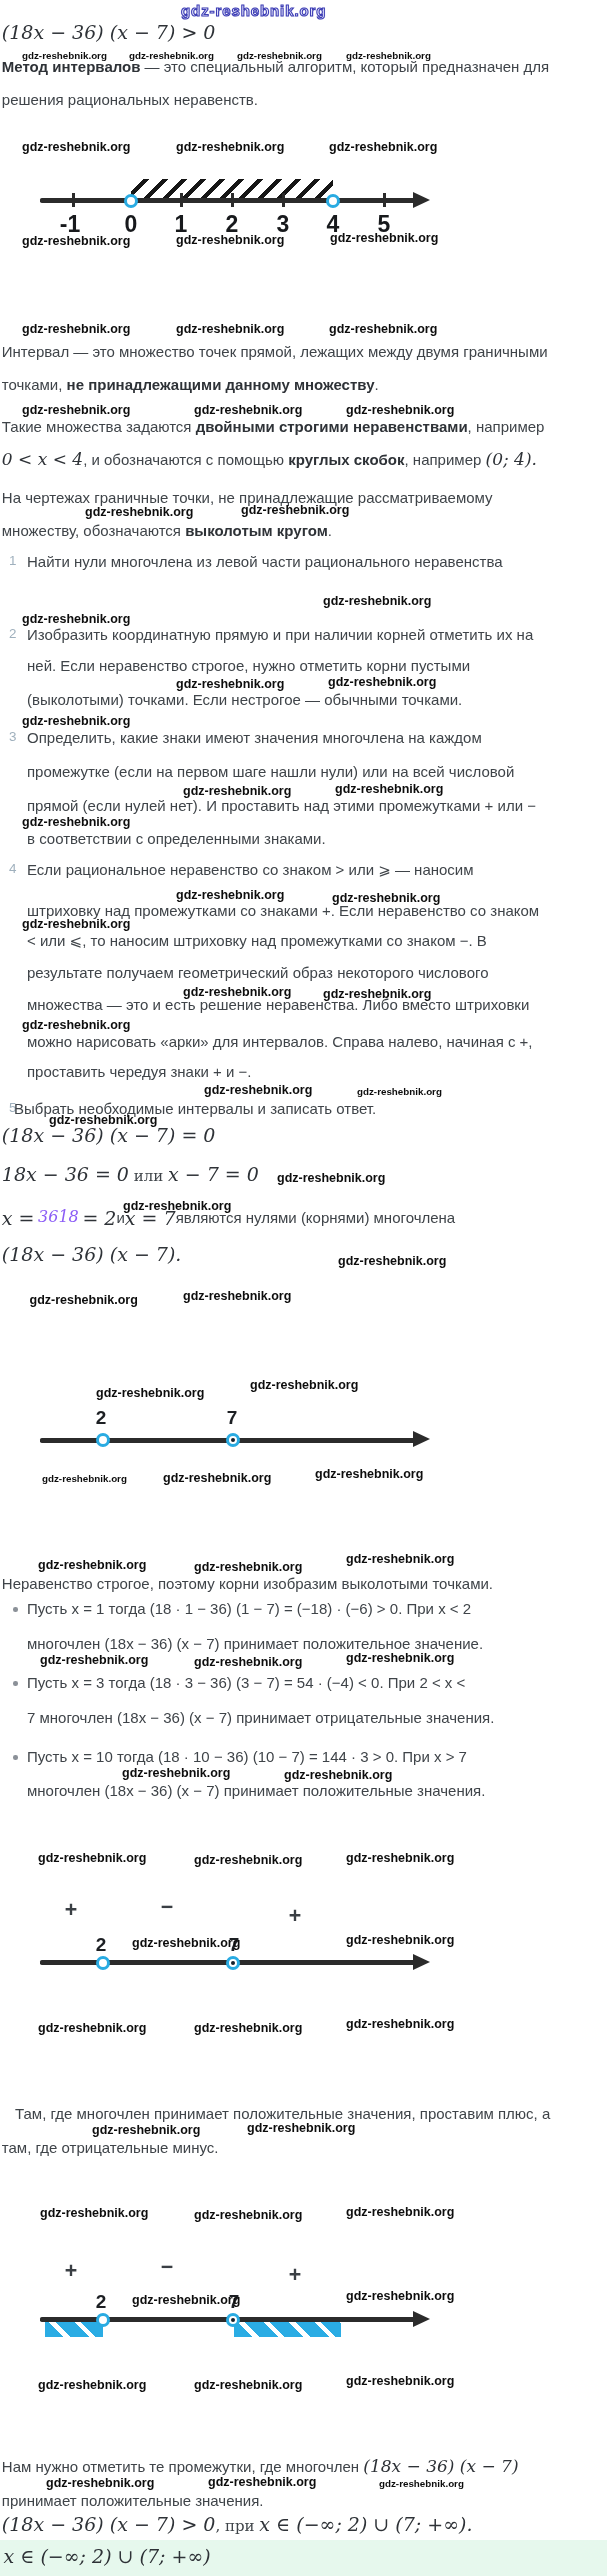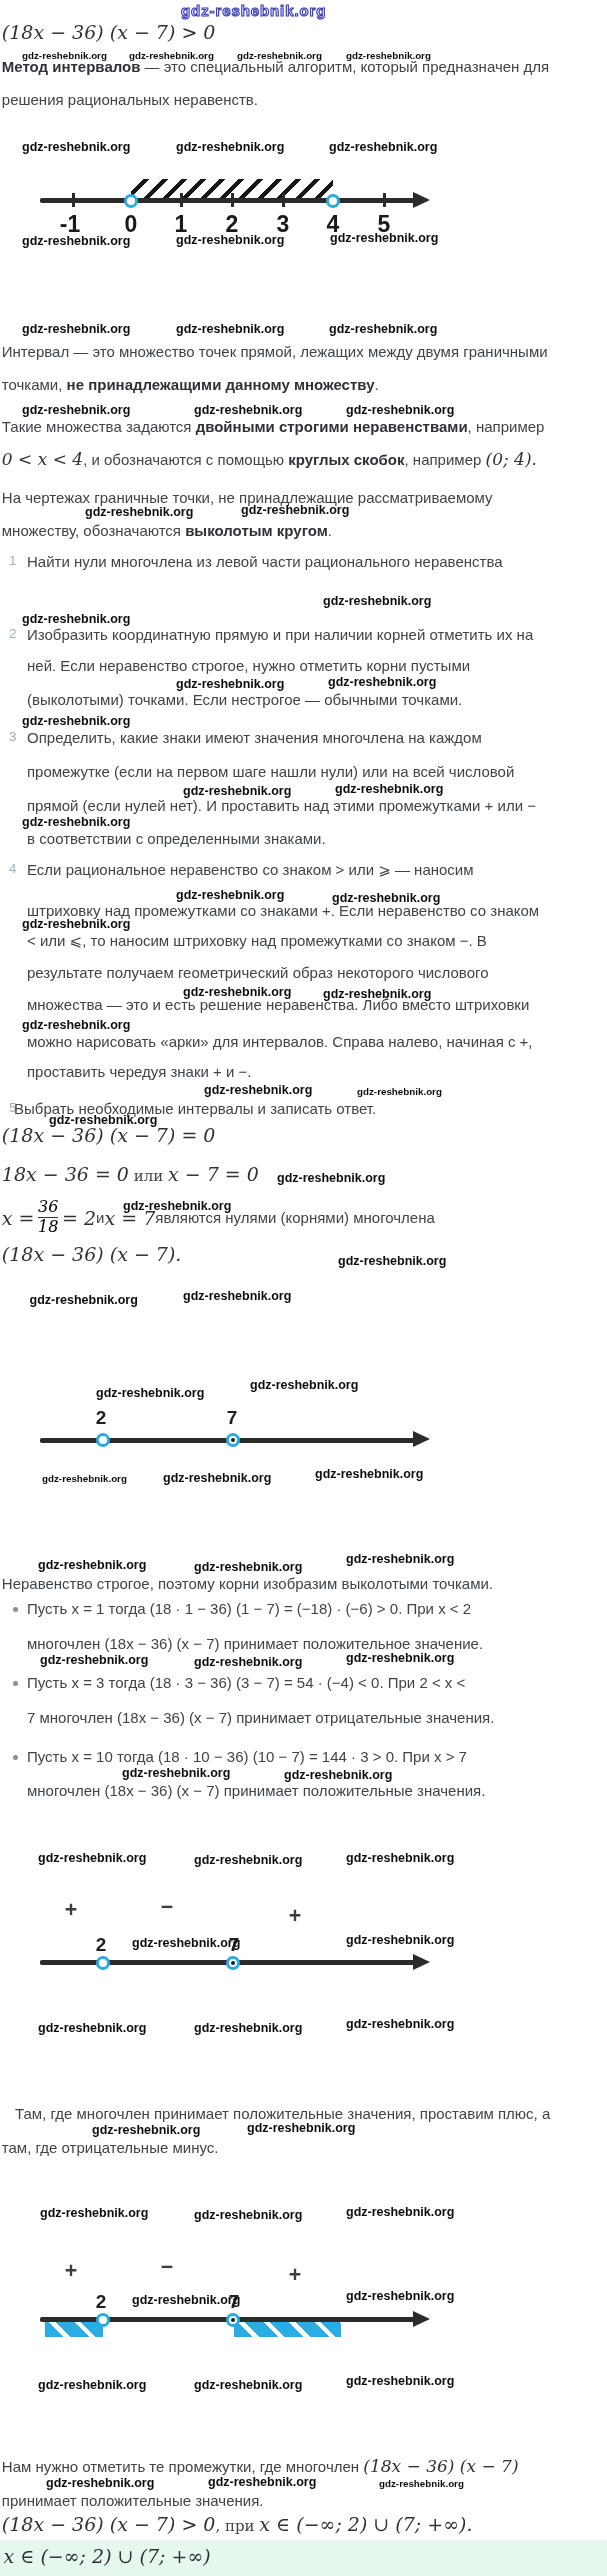--- a/index.html
+++ b/index.html
@@ -26,23 +26,23 @@
   .pt{position:absolute;width:8px;height:8px;background:#fff;border:3.6px solid #29abe2;
       border-radius:50%;transform:translateX(-50%);box-sizing:content-box;z-index:3;}
   .pt.filled::after{content:"";position:absolute;left:1.8px;top:1.8px;width:4.5px;height:4.5px;
       background:#15202b;border-radius:50%;}
   .hatchB{position:absolute;background:repeating-linear-gradient(135deg,transparent 0 9px,#161616 9px 13.4px);z-index:1;}
   .bandC{position:absolute;background:repeating-linear-gradient(45deg,#2aace4 0 13.4px,#ffffff 13.4px 18px);z-index:1;}
   .sign{position:absolute;font-weight:700;font-size:21.4px;color:#3a3f44;transform:translateX(-50%);
         text-shadow:0 0.9px 0 #ffffff;}
   .lbl{position:absolute;font-weight:700;font-size:19px;color:#1c1f23;transform:translateX(-50%);}
   .tickl{position:absolute;font-weight:700;font-size:23px;color:#17191c;transform:translateX(-50%);}
-  .frac{display:inline-flex;flex-direction:column;align-items:center;
+  .frac{display:inline-flex;flex-direction:row;align-items:center;
         font-family:"DejaVu Serif","DejaVu Sans",serif;font-style:italic;font-size:16px;
-        color:#000000;line-height:1.05;margin:0 3.6px;}
+        color:#8b5cf6;line-height:1.05;margin:0 3.6px;}
   .frac .bar{width:100%;height:1.8px;background:#2e3237;margin:0.9px 0;}
   .rootsrow{display:flex;align-items:center;}
   .ansbox{position:absolute;left:0;top:2540px;width:607px;height:36px;background:#e6f8ed;}
   .anstext{position:absolute;left:3.6px;top:5.4px;font-family:"DejaVu Serif","DejaVu Sans",serif;
            font-style:italic;font-size:19px;color:#2e3237;white-space:nowrap;}
 </style>
 </head>
 <body>
 
 <div class="page">

